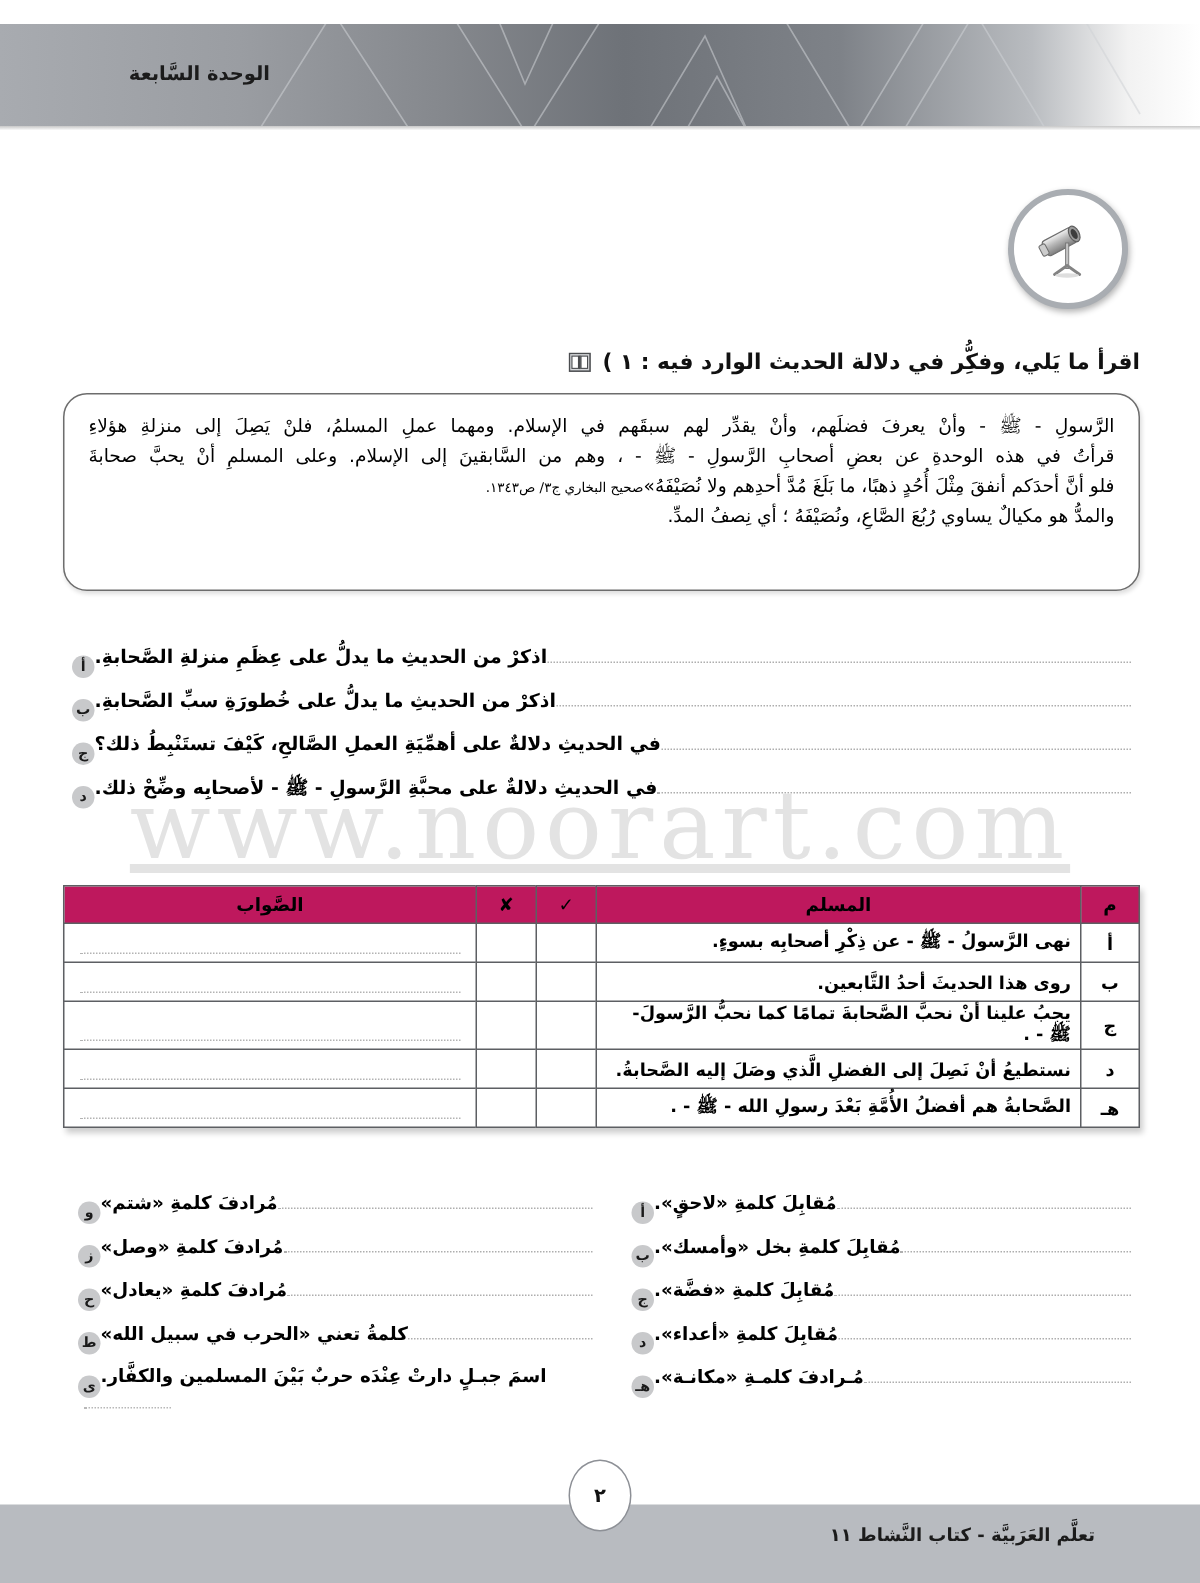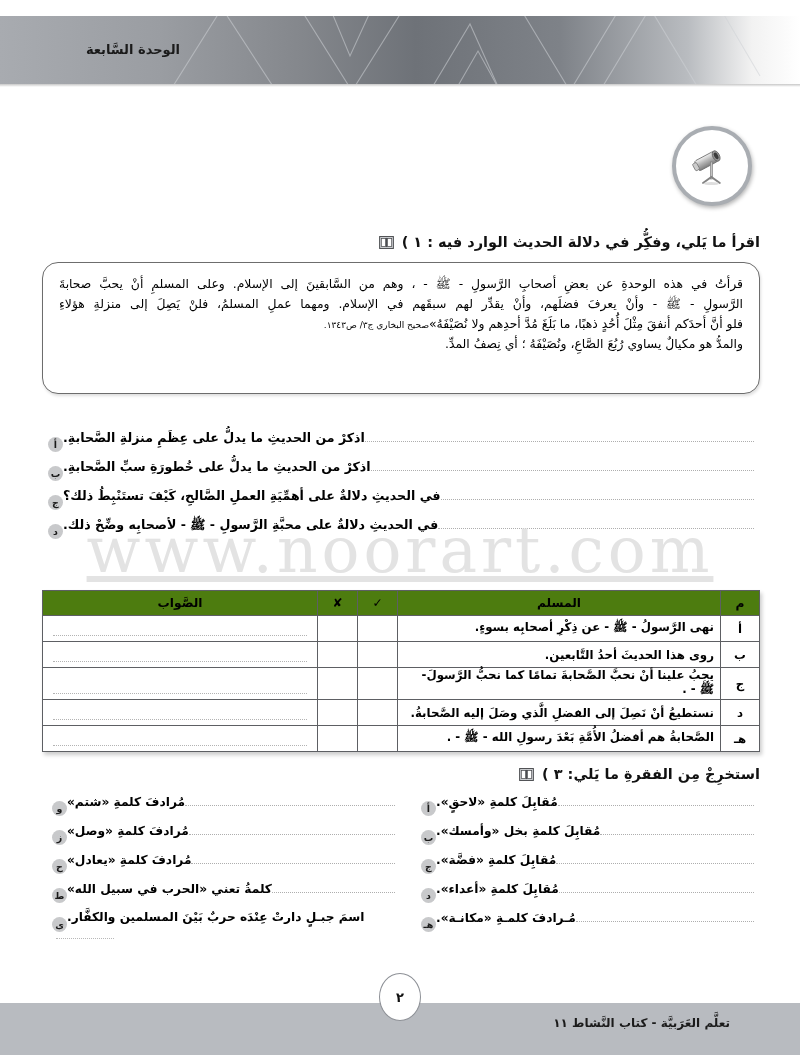--- a/index.html
+++ b/index.html
@@ -223,21 +223,21 @@
     table-layout: fixed;
   }
   table.stmt th, table.stmt td {
     border: 1px solid #5d5f63;
     height: 25px;
     font-size: 11.8px;
     color: #000;
     padding: 0 6px;
   }
   table.stmt thead th {
-    background: #4d7c0f;
+    background: #be185d;
     font-weight: bold;
     font-size: 12.2px;
     height: 24px;
   }
   .col-m   { width: 26px;  text-align: center; }
   .col-st  { width: auto;  text-align: center; }
   .col-tk  { width: 27px;  text-align: center; }
   .col-xx  { width: 27px;  text-align: center; }
   .col-sw  { width: 262px; text-align: center; }
   td.col-m { font-weight: bold; background: #ffffff; }
@@ -387,22 +387,22 @@
     <span>١ )</span>
     <svg class="bookicon" viewBox="0 0 16 14">
       <rect x="0.6" y="0.6" width="14.8" height="12.8" fill="#d4d6d9" stroke="#4b4d50" stroke-width="1.1"></rect>
       <rect x="2.4" y="2.6" width="4.7" height="8.8" fill="#ffffff" stroke="#4b4d50" stroke-width="0.8"></rect>
       <rect x="8.9" y="2.6" width="4.7" height="8.8" fill="#ffffff" stroke="#4b4d50" stroke-width="0.8"></rect>
       <rect x="7.3" y="2.1" width="1.4" height="9.8" fill="#4b4d50"></rect>
     </svg>
   </div>
 
   <div class="hadith-box">
+    <div class="hadith-line">الرَّسولِ - ﷺ - وأنْ يعرفَ فضلَهم، وأنْ يقدِّر لهم سبقَهم في الإسلام. ومهما عملِ المسلمُ، فلنْ يَصِلَ إلى منزلةِ هؤلاءِ</div>
     <div class="hadith-line">قرأتُ في هذه الوحدةِ عن بعضِ أصحابِ الرَّسولِ - ﷺ - ، وهم من السَّابقينَ إلى الإسلام. وعلى المسلمِ أنْ يحبَّ صحابةَ</div>
-    <div class="hadith-line">الرَّسولِ - ﷺ - وأنْ يعرفَ فضلَهم، وأنْ يقدِّر لهم سبقَهم في الإسلام. ومهما عملِ المسلمُ، فلنْ يَصِلَ إلى منزلةِ هؤلاءِ</div>
     <div class="hadith-line last" style="text-align:right;">
       <span>فلو أنَّ أحدَكم أنفقَ مِثْلَ أُحُدٍ ذهبًا، ما بَلَغَ مُدَّ أحدِهم ولا نُصَيْفَهُ»</span><span class="hadith-src">صحيح البخاري ج٣/ ص١٣٤٣.</span>
     </div>
     <div class="hadith-line last">والمدُّ هو مكيالٌ يساوي رُبُعَ الصَّاعِ، ونُصَيْفَهُ ؛ أي نِصفُ المدِّ.</div>
   </div>
 
   <div class="sublist" style="top:414px;">
     <div class="subitem">
       <span class="bullet">أ</span>
       <span class="subtext">اذكرْ من الحديثِ ما يدلُّ على عِظَمِ منزلةِ الصَّحابةِ.</span>
@@ -482,30 +482,20 @@
           <td class="col-tk"></td>
           <td class="col-xx"></td>
           <td class="col-sw">
               <span class="swdots"></span>
             </td>
         </tr>
       </tbody>
     </table>
   </div>
 
-  <div class="q-head" style="top:750px; right:40px;">
-    <span>استخرِجْ مِن الفقرةِ ما يَلي:</span>
-    <span>٣ )</span>
-    <svg class="bookicon" viewBox="0 0 16 14">
-      <rect x="0.6" y="0.6" width="14.8" height="12.8" fill="#d4d6d9" stroke="#4b4d50" stroke-width="1.1"></rect>
-      <rect x="2.4" y="2.6" width="4.7" height="8.8" fill="#ffffff" stroke="#4b4d50" stroke-width="0.8"></rect>
-      <rect x="8.9" y="2.6" width="4.7" height="8.8" fill="#ffffff" stroke="#4b4d50" stroke-width="0.8"></rect>
-      <rect x="7.3" y="2.1" width="1.4" height="9.8" fill="#4b4d50"></rect>
-    </svg>
-  </div>
 
   <div class="q3grid">
     <div class="q3col right">
       <div class="q3item">
         <span class="bullet">أ</span>
         <span class="subtext">مُقابِلَ كلمةِ «لاحقٍ».</span>
         <span class="dots"></span>
       </div>
       <div class="q3item">
         <span class="bullet">ب</span>

